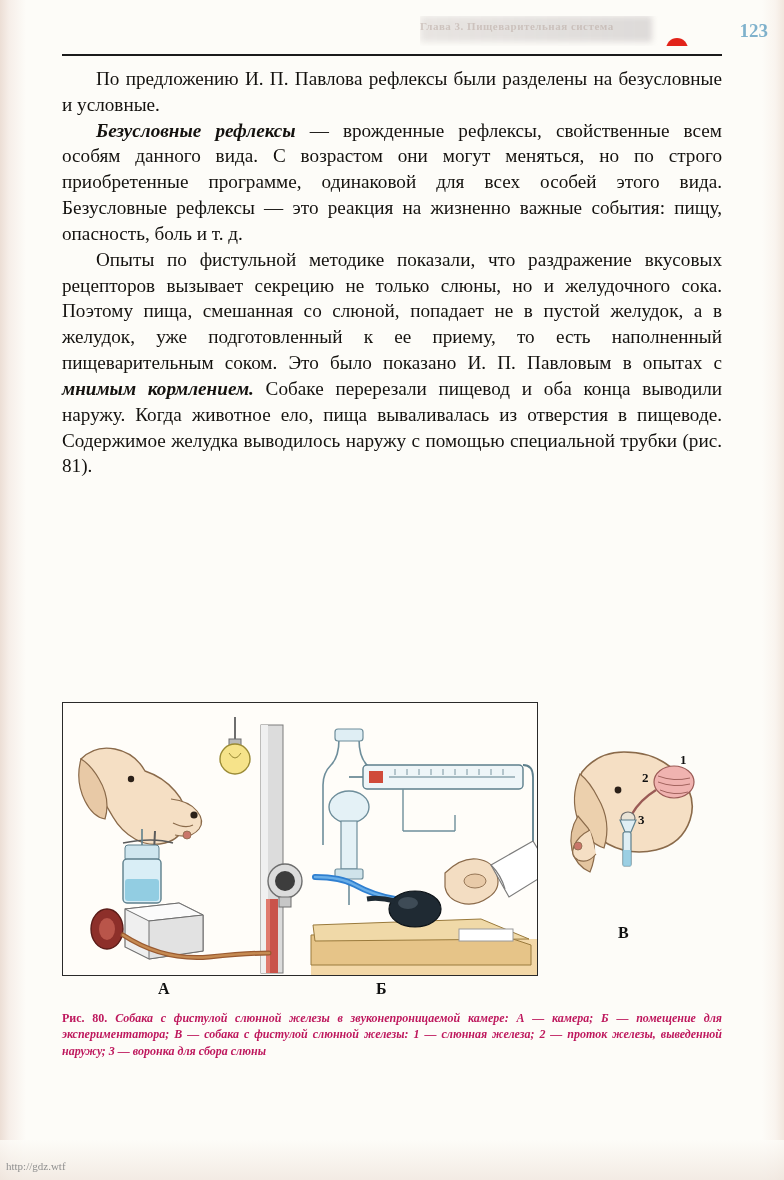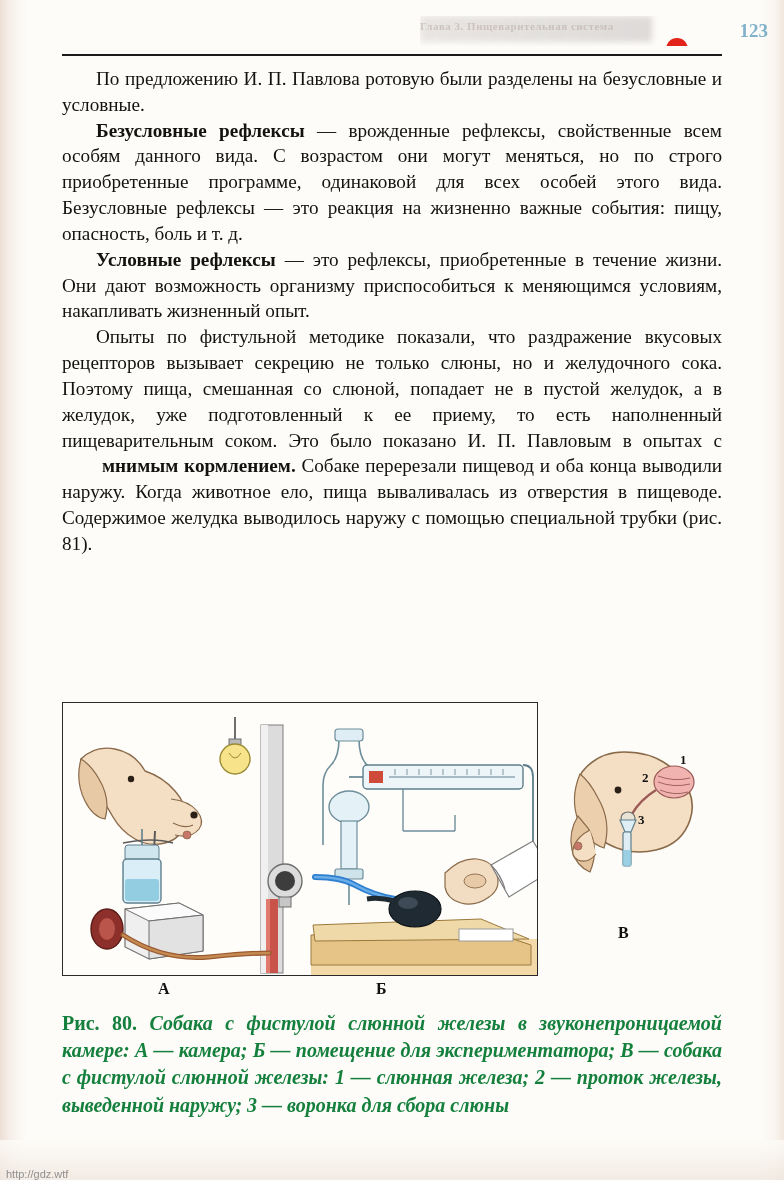--- a/index.html
+++ b/index.html
@@ -106,25 +106,26 @@
     hyphens: manual;
   }
   .column p {
     margin: 0 0 0 0;
   }
   .column p.indent {
     text-indent: 34px;
   }
   .term {
     font-weight: bold;
+    font-style: italic;
     margin-top: 18px;
   }
   .bolditalic {
     font-weight: bold;
-    margin-left: 40px;
+    font-style: italic;
   }
 
   
   .figure {
     position: absolute;
     left: 62px;
     top: 702px;
     width: 660px;
     height: 290px;
   }
@@ -143,33 +144,33 @@
     color: #111;
     font-family: "Liberation Serif", serif;
   }
 
   
   .caption {
     position: absolute;
     left: 62px;
     top: 1010px;
     width: 660px;
-    font-size: 20px;
+    font-size: 12px;
     line-height: 1.36;
-    color: #15803d;
+    color: #be185d;
     text-align: justify;
   }
   .caption b { font-weight: bold; font-style: normal; }
   .caption i { font-style: italic; font-weight: bold; }
 
   .watermark {
     position: absolute;
     left: 6px;
-    bottom: 0;
-    font-family: Liberation Sans, sans-serif;
+    bottom: 8px;
+    font-family: Liberation Serif, serif;
     font-size: 11px;
     color: #8f8f8f;
   }
 </style>
 </head>
 <body>
 
 <div class="page">
 
   <div class="edge-left"></div>
@@ -179,26 +180,23 @@
   <div class="header-band">
     <div class="header-blur"></div>
     <div class="header-chapter">Глава 3. Пищеварительная система</div>
     <div class="header-dot"></div>
   </div>
   <div class="header-pagenum">123</div>
 
   <div class="rule"></div>
 
   <div class="column">
-    <p class="indent">По предложению И. П. Павлова ротовую были разделены на безусловные и условные.</p>
+    <p class="indent">По предложению И. П. Павлова рефлексы были разделены на безусловные и условные.</p>
     <p class="indent">
       <span class="term">Безусловные рефлексы</span><span> — врожденные рефлексы, свойственные всем особям данного вида. С возрастом они могут меняться, но по строго приобретенные программе, одинаковой для всех особей этого вида. Безусловные рефлексы — это реакция на жизненно важные события: пищу, опасность, боль и т. д.</span>
-    </p>
-    <p class="indent">
-      <span class="term">Условные рефлексы</span><span> — это рефлексы, приобретенные в течение жизни. Они дают возможность организму приспособиться к меняющимся условиям, накапливать жизненный опыт.</span>
     </p>
     <p class="indent">
       <span>Опыты по фистульной методике показали, что раздражение вкусовых рецепторов вызывает секрецию не только слюны, но и желудочного сока. Поэтому пища, смешанная со слюной, попадает не в пустой желудок, а в желудок, уже подготовленный к ее приему, то есть наполненный пищеварительным соком. Это было показано И. П. Павловым в опытах с </span><span class="bolditalic">мнимым кормлением.</span><span> Собаке перерезали пищевод и оба конца выводили наружу. Когда животное ело, пища вываливалась из отверстия в пищеводе. Содержимое желудка выводилось наружу с помощью специальной трубки (рис. 81).</span>
     </p>
   </div>
 
   <div class="figure">
 
     <div class="fig-box">
       <svg width="474" height="272" viewBox="0 0 474 272">

